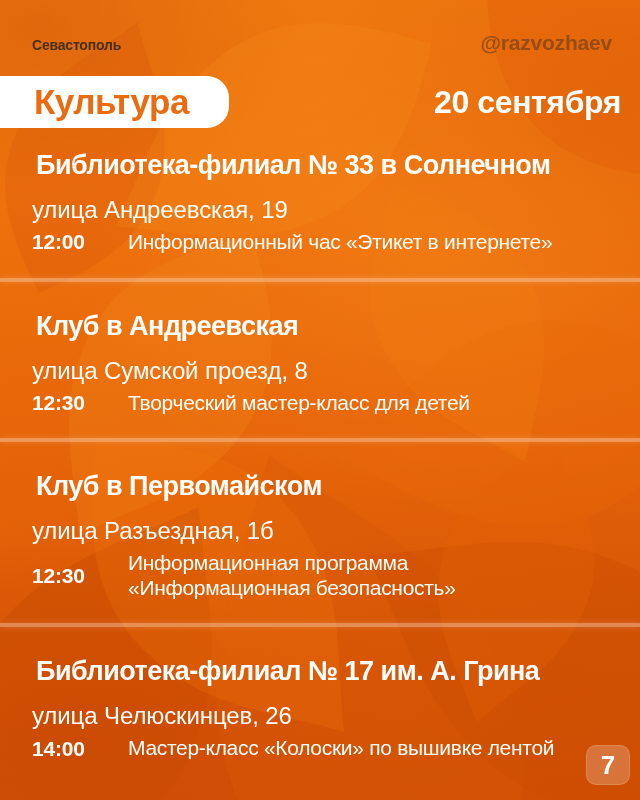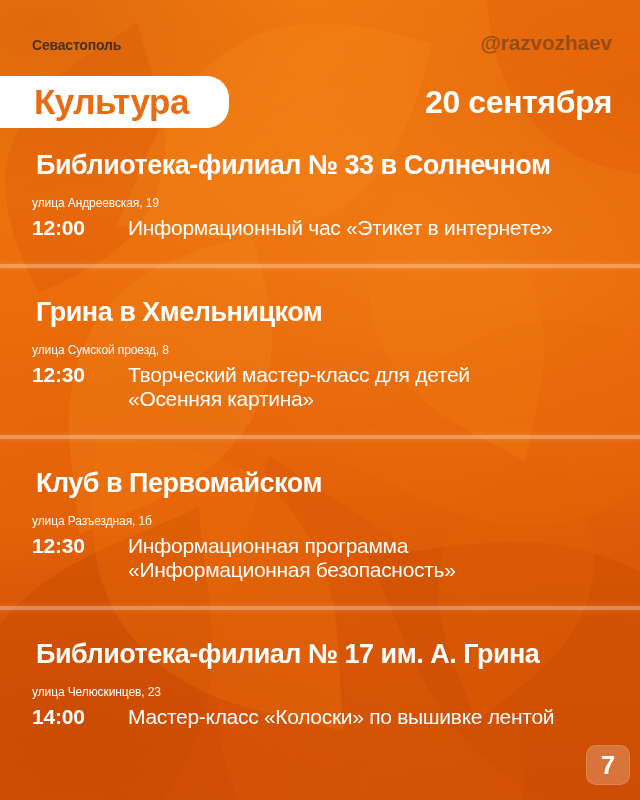--- a/index.html
+++ b/index.html
@@ -22,41 +22,41 @@
   .top-row {
     display: flex; justify-content: space-between; align-items: baseline;
     padding: 31px 28px 0 32px;
   }
   .city { font-size: 14px; font-weight: 700; color: rgba(52,40,28,0.88); letter-spacing: -0.2px; }
   .handle { font-size: 21px; font-weight: 700; color: rgba(70,48,30,0.50); letter-spacing: -0.2px; }
 
   .pill-row {
     margin-top: 21px;
     display: flex; justify-content: space-between; align-items: center;
-    padding-right: 28px;
+    padding-right: 19px;
   }
   .pill {
     background: #ffffff;
     height: 52px; line-height: 52px;
     padding: 0 40px 0 34px;
     border-radius: 0 22px 22px 0;
     display: inline-block;
   }
   .pill-label {
     font-size: 35px; font-weight: 700; color: #ea6c12; letter-spacing: -0.5px;
   }
   .date { font-size: 32px; font-weight: 700; letter-spacing: -0.4px; }
 
   .events { margin-top: 22px; padding: 0 28px 0 32px; }
   .ev-title {
     margin: 4px; font-size: 27px; font-weight: 700; letter-spacing: -0.5px;
     line-height: 1.15; color: #ffffff;
   }
-  .ev-address { margin-top: 15px; font-size: 12px; font-weight: 400; letter-spacing: -0.1px; }
-  .ev-row { display: flex; margin-top: 6px; align-items: flex-start; }
+  .ev-address { margin-top: 15px; font-size: 24px; font-weight: 400; letter-spacing: -0.1px; }
+  .ev-row { display: flex; margin-top: 6px; align-items: center; }
   .ev-time { flex: 0 0 96px; font-size: 21px; font-weight: 700; letter-spacing: -0.2px; }
   .ev-desc { font-size: 21px; font-weight: 400; letter-spacing: -0.3px; line-height: 1.17; }
   .ev-desc .l { display: block; }
   .ev-desc .l:empty { display: none; }
 
   .divider {
     height: 4px; margin: 23px -28px 29px -32px;
     background: rgba(255,255,255,0.32);
     box-shadow: 0 0 6px rgba(255,255,255,0.18);
   }
@@ -113,27 +113,26 @@
         <span class="ev-desc">
           <span class="l">Информационный час «Этикет в интернете»</span>
 
         </span>
       </div>
     </article>
 
     <div class="divider"></div>
 
     <article class="event">
-      <h2 class="ev-title">Грина в Хмельницком</h2>
+      <h2 class="ev-title">Клуб в Андреевская</h2>
       <div class="ev-address">улица Сумской проезд, 8</div>
       <div class="ev-row">
         <span class="ev-time">12:30</span>
         <span class="ev-desc">
           <span class="l">Творческий мастер-класс для детей</span>
-          <span class="l">«Осенняя картина»</span>
         </span>
       </div>
     </article>
 
     <div class="divider"></div>
 
     <article class="event">
       <h2 class="ev-title">Клуб в Первомайском</h2>
       <div class="ev-address">улица Разъездная, 1б</div>
       <div class="ev-row">
@@ -142,21 +141,21 @@
           <span class="l">Информационная программа</span>
           <span class="l">«Информационная безопасность»</span>
         </span>
       </div>
     </article>
 
     <div class="divider"></div>
 
     <article class="event">
       <h2 class="ev-title">Библиотека-филиал № 17 им. А. Грина</h2>
-      <div class="ev-address">улица Челюскинцев, 23</div>
+      <div class="ev-address">улица Челюскинцев, 26</div>
       <div class="ev-row">
         <span class="ev-time">14:00</span>
         <span class="ev-desc">
           <span class="l">Мастер-класс «Колоски» по вышивке лентой</span>
 
         </span>
       </div>
     </article>
 
   </div>

